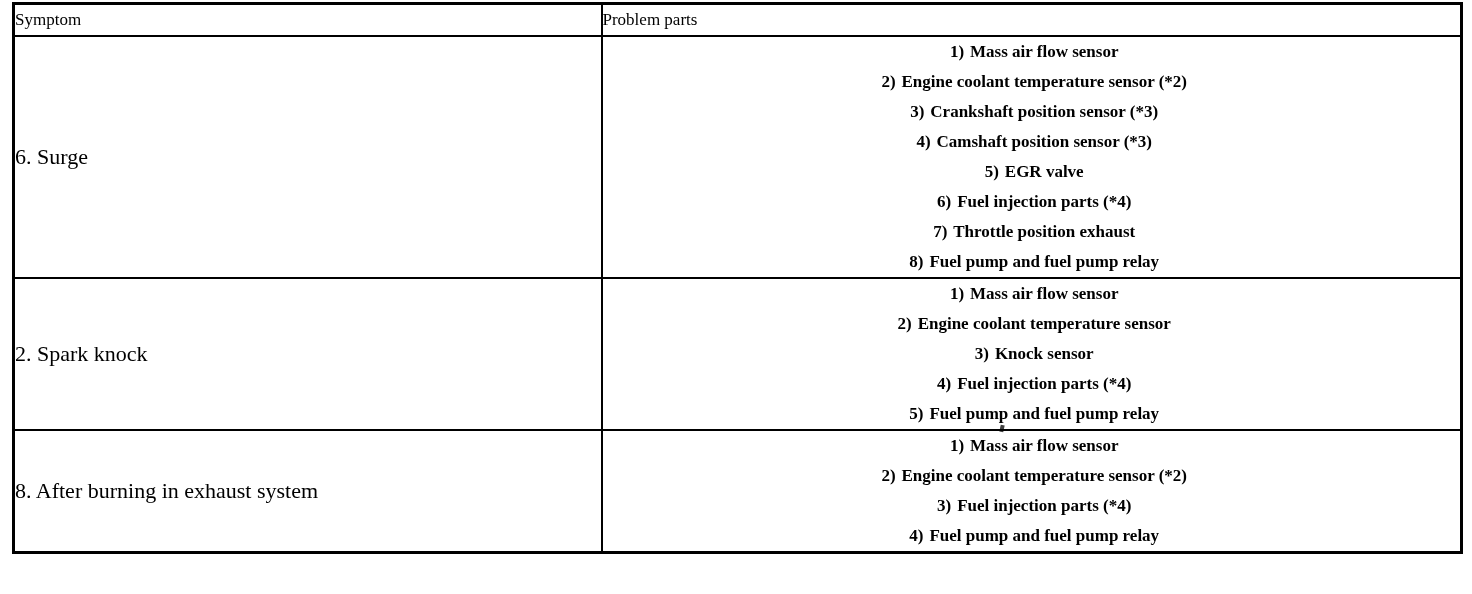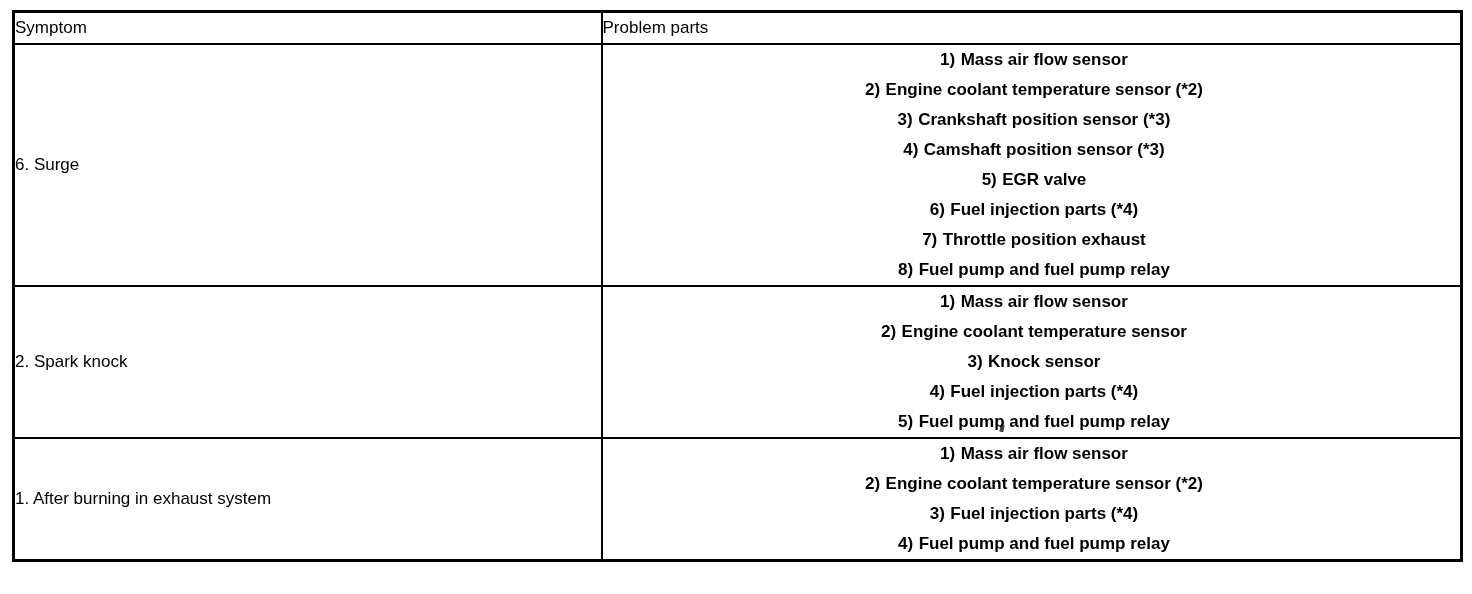--- a/index.html
+++ b/index.html
@@ -12,21 +12,22 @@
     height: 594px;
     font-family: "Liberation Sans", sans-serif;
     color: #000000;
     overflow: hidden;
   }
   .page {
     position: relative;
     width: 1472px;
     height: 594px;
     box-sizing: border-box;
-    padding: 10px 12px 10px 12px;
+    padding: 2px 12px 10px 12px;
+    font-family: Liberation Serif, serif;
   }
   table.symptom-table {
     width: 1448px;
     border-collapse: collapse;
     table-layout: fixed;
     border: 3px solid #000;
   }
   table.symptom-table td {
     border: 2px solid #000;
     vertical-align: middle;
@@ -37,21 +38,21 @@
 
   .hdr-cell {
     height: 30px;
     padding: 2px 0 2px 10px;
     font-size: 17px;
     line-height: 24px;
     vertical-align: middle;
   }
   .sym-cell {
     padding: 4px 0 4px 10px;
-    font-size: 17px;
+    font-size: 22px;
     line-height: 22px;
     vertical-align: middle;
   }
   .parts-cell {
     padding: 8px 0 8px 10px;
     vertical-align: middle;
     text-align: center;
   }
   ol.parts-list {
     list-style: none;
@@ -117,21 +118,21 @@
           <ol class="parts-list">
             <li><span class="num">1)</span><span>Mass air flow sensor</span></li>
             <li><span class="num">2)</span><span>Engine coolant temperature sensor</span></li>
             <li><span class="num">3)</span><span>Knock sensor</span></li>
             <li><span class="num">4)</span><span>Fuel injection parts (*4)</span></li>
             <li><span class="num">5)</span><span>Fuel pump and fuel pump relay</span></li>
           </ol>
         </td>
       </tr>
       <tr>
-        <td class="sym-cell">1. After burning in exhaust system</td>
+        <td class="sym-cell">8. After burning in exhaust system</td>
         <td class="parts-cell">
           <ol class="parts-list">
             <li><span class="num">1)</span><span>Mass air flow sensor</span></li>
             <li><span class="num">2)</span><span>Engine coolant temperature sensor (*2)</span></li>
             <li><span class="num">3)</span><span>Fuel injection parts (*4)</span></li>
             <li><span class="num">4)</span><span>Fuel pump and fuel pump relay</span></li>
           </ol>
         </td>
       </tr>
     </tbody>

